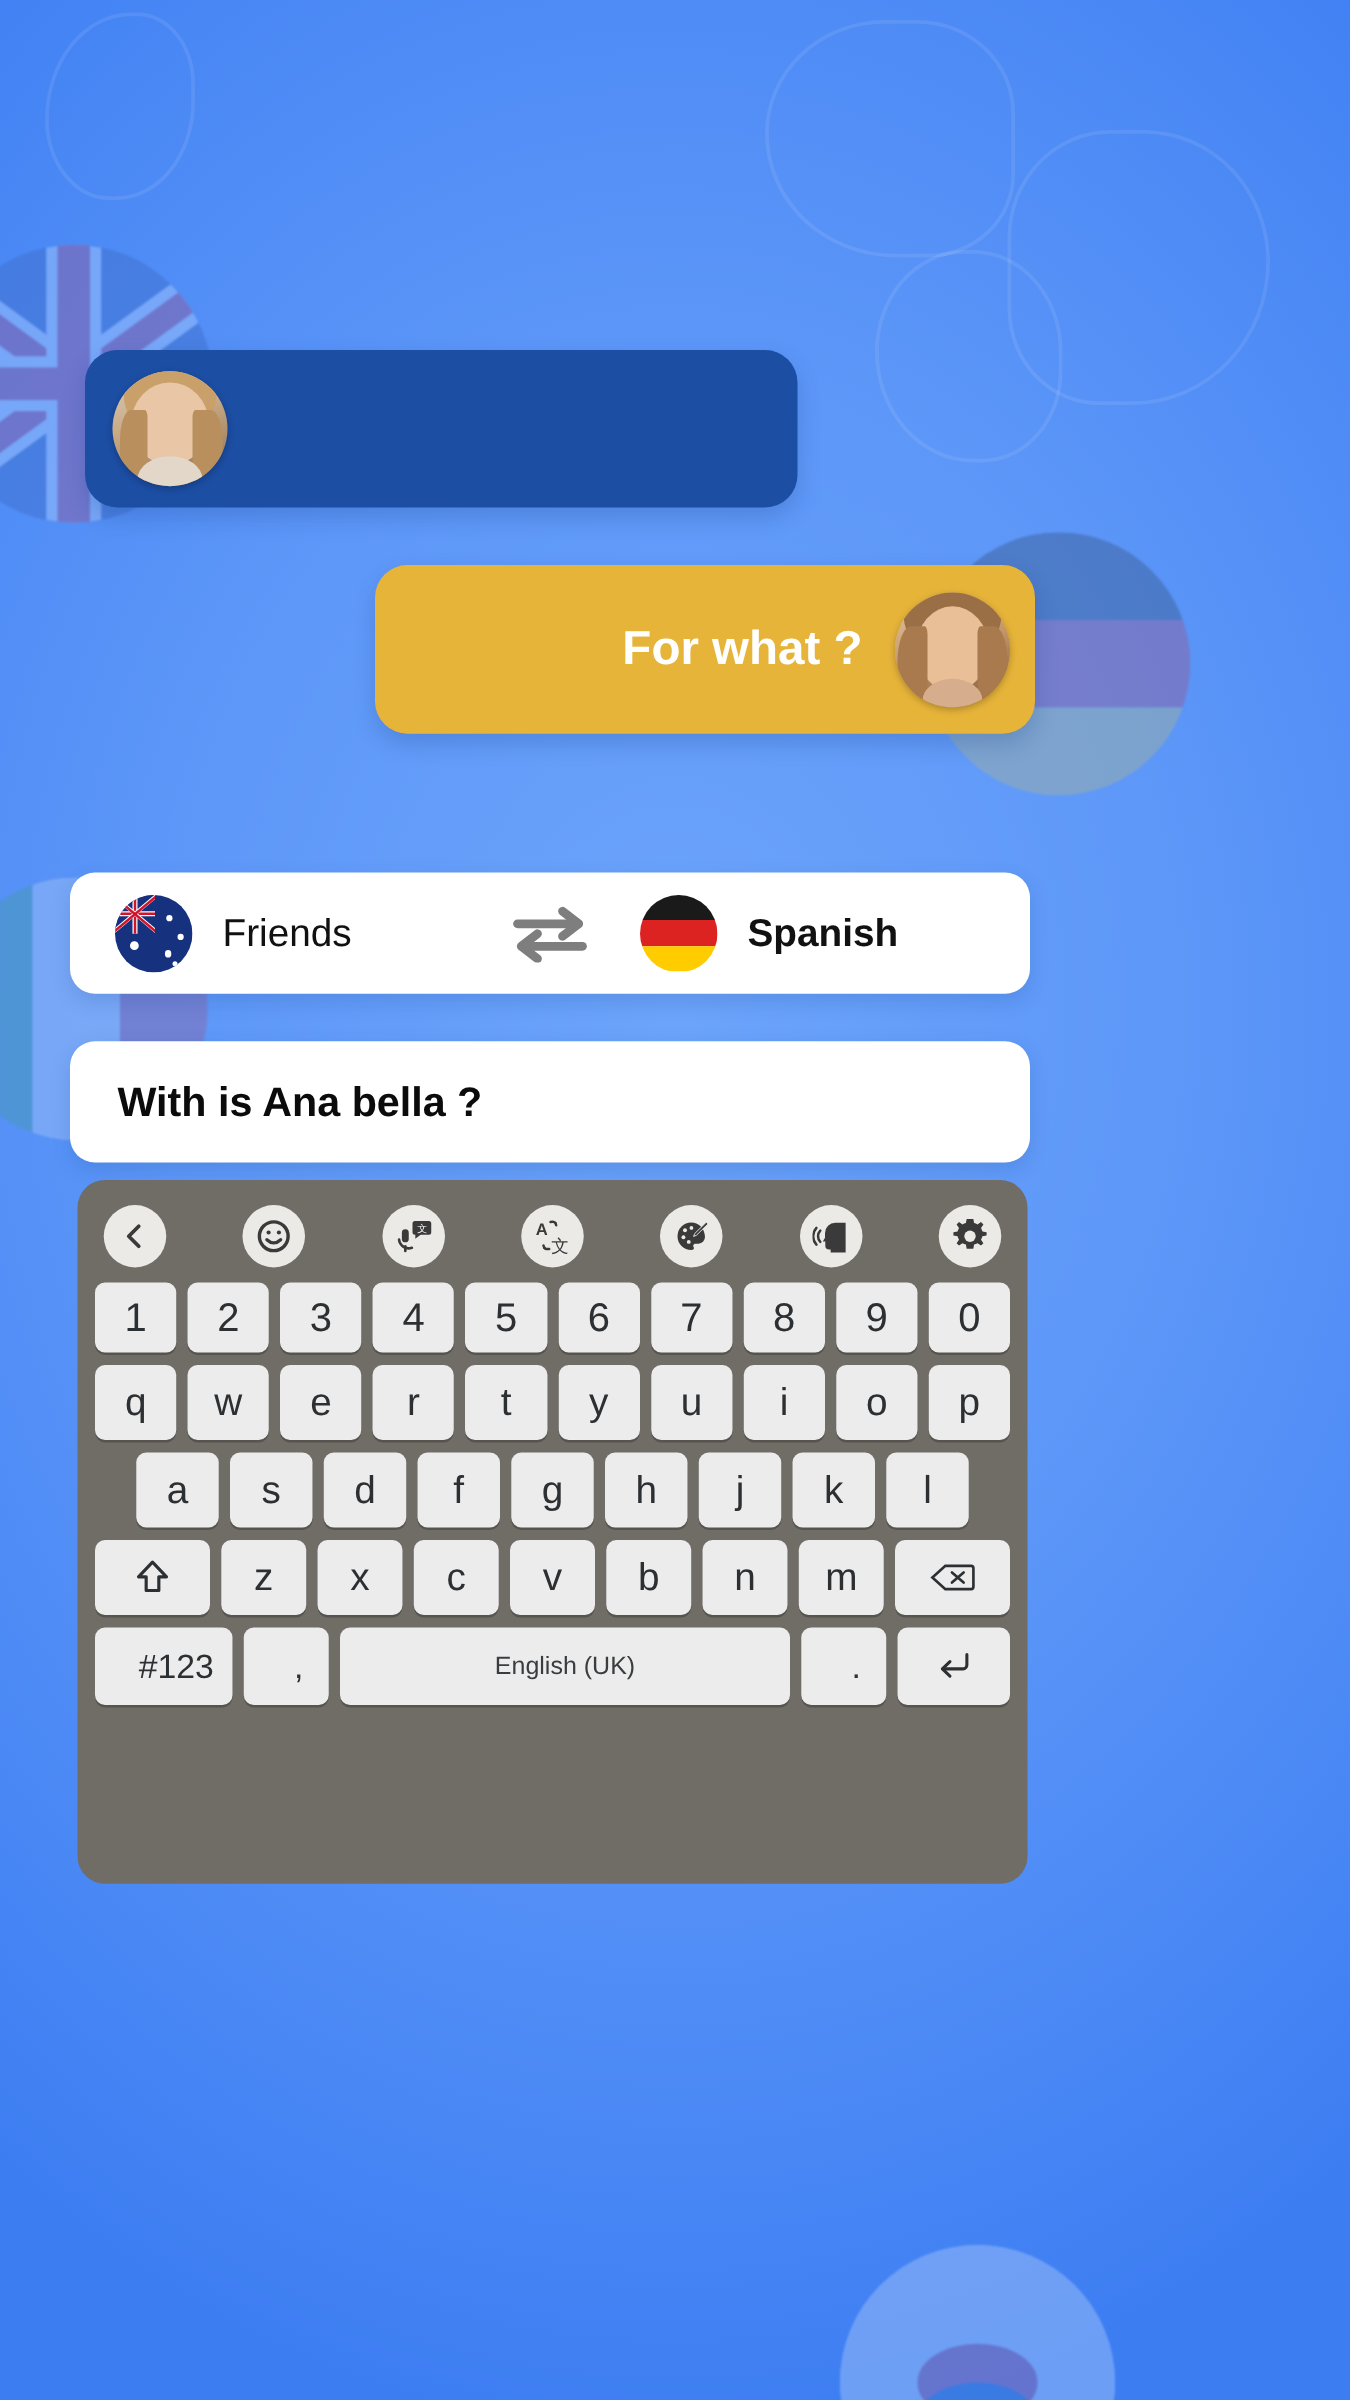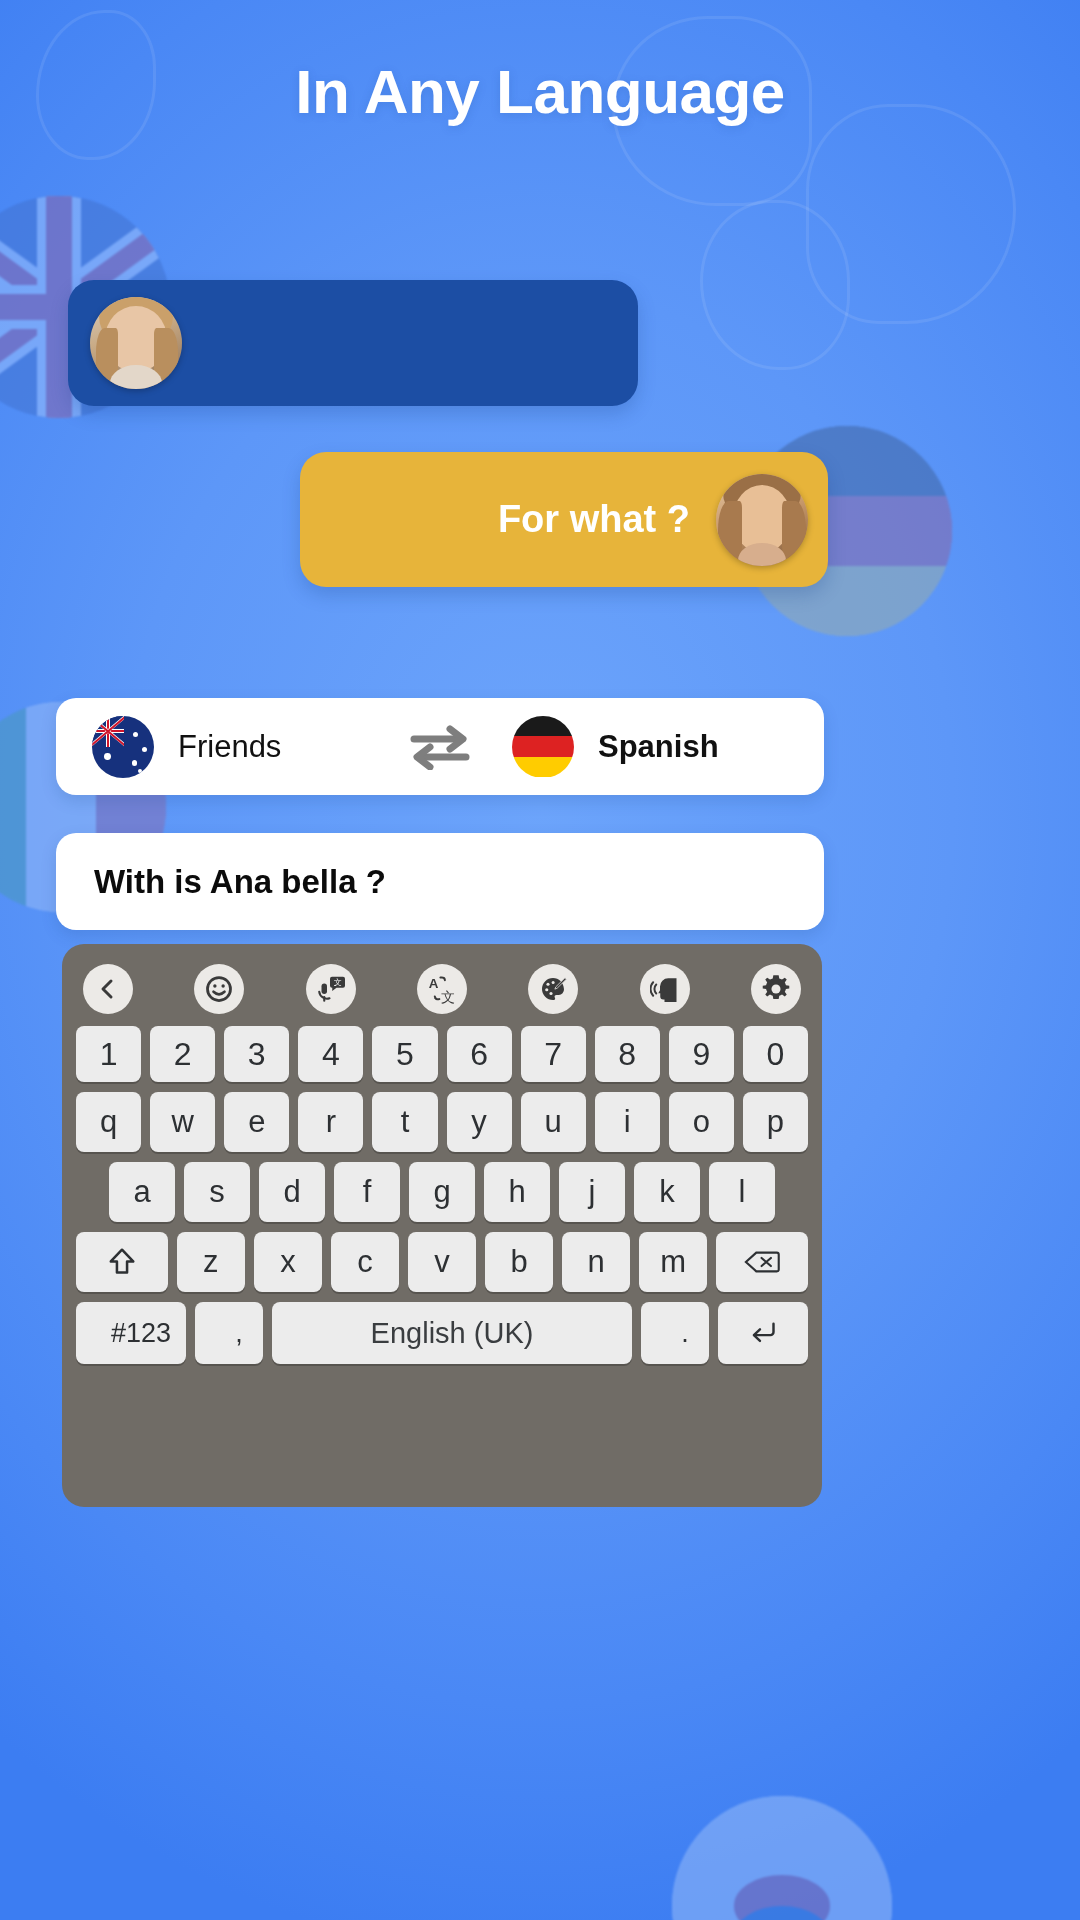--- a/index.html
+++ b/index.html
@@ -122,21 +122,21 @@
     background: #ececec; border-radius: 8px;
     display: flex; align-items: center; justify-content: center;
     color: #2d3033; font-size: 31px;
     box-shadow: 0 2px 0 rgba(0,0,0,.22);
     height: 60px; flex: 1 1 0;
   }
   .kb-row.num .key { height: 56px; font-size: 32px; }
   .kb-row.r3 { padding: 0 33px; }
   .kb-row.r4 .key { }
   .key.wide { flex: 1.35 1 0; }
-  .key.space { flex: 5.4 1 0; font-size: 29px; color:#3a3d40; }
+  .key.space { flex: 5.4 1 0; font-size: 20px; color:#3a3d40; }
   .key.sym { font-size: 27px; padding-left: 20px; }
   .key.narrow { flex: .72 1 0; }
   .kb-row.r5 { gap: 9px; padding: 0 0; margin-top: 2px; }
   .kb-row.r5 .key { height: 62px; }
 
   svg { display: block; }
 </style>
 </head>
 <body>
 
@@ -176,21 +176,20 @@
     <div style="position:absolute;left:28%;top:50%;width:44%;height:28%;border-radius:50%;background:#0047a0;"></div>
     <div class="deco-veil"></div>
   </div>
 
   <div class="swirl" style="left:36px; top:10px; width:120px; height:150px; border-radius:60% 40% 55% 45%;"></div>
   <div class="swirl" style="left:612px; top:16px; width:200px; height:190px; border-radius:55% 45% 40% 60%;"></div>
   <div class="swirl" style="left:806px; top:104px; width:210px; height:220px; border-radius:45% 55% 60% 40%;"></div>
   <div class="swirl" style="left:700px; top:200px; width:150px; height:170px; border-radius:50% 50% 45% 55%;"></div>
 
   <div class="heading">
-    <div>In Any Language</div>
   </div>
 
   <div class="bubble bubble-left">
     <div class="avatar avatar-a">
       <div class="face" style="left:10%;top:-16%;width:80%;height:74%;background:#caa06a;"></div>
       <div class="face" style="left:16%;top:10%;width:68%;height:72%;background:#e8c6a6;"></div>
       <div class="face" style="left:6%;top:34%;width:24%;height:66%;background:#b98f5e;border-radius:40% 10% 30% 40%;"></div>
       <div class="face" style="left:70%;top:34%;width:26%;height:66%;background:#b98f5e;border-radius:10% 40% 40% 30%;"></div>
       <div class="face" style="left:22%;top:74%;width:56%;height:40%;background:#e3d7c9;"></div>
     </div>

